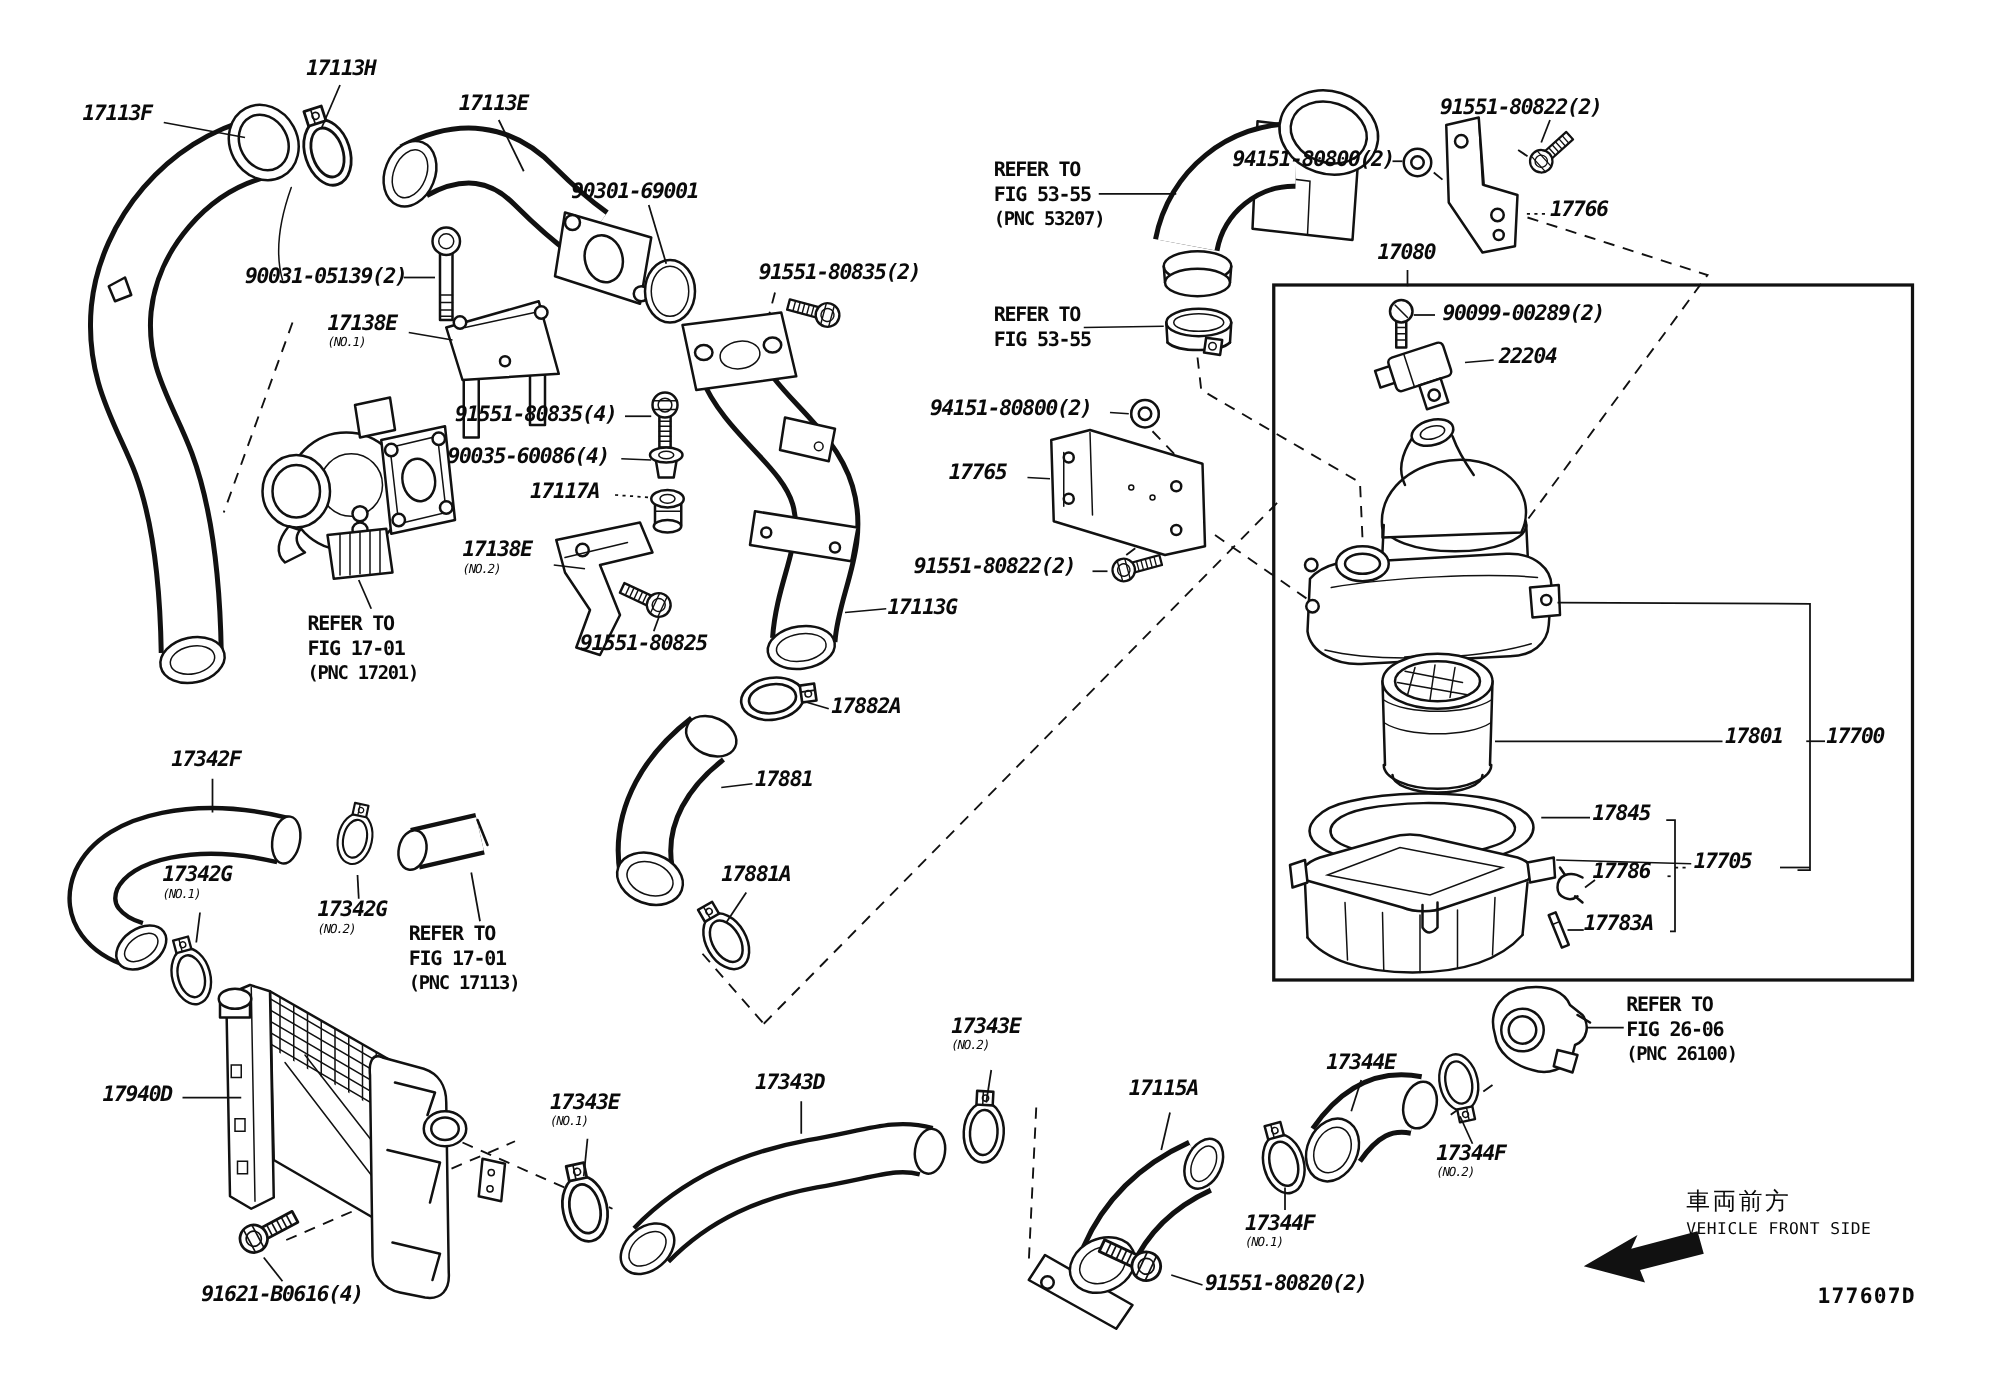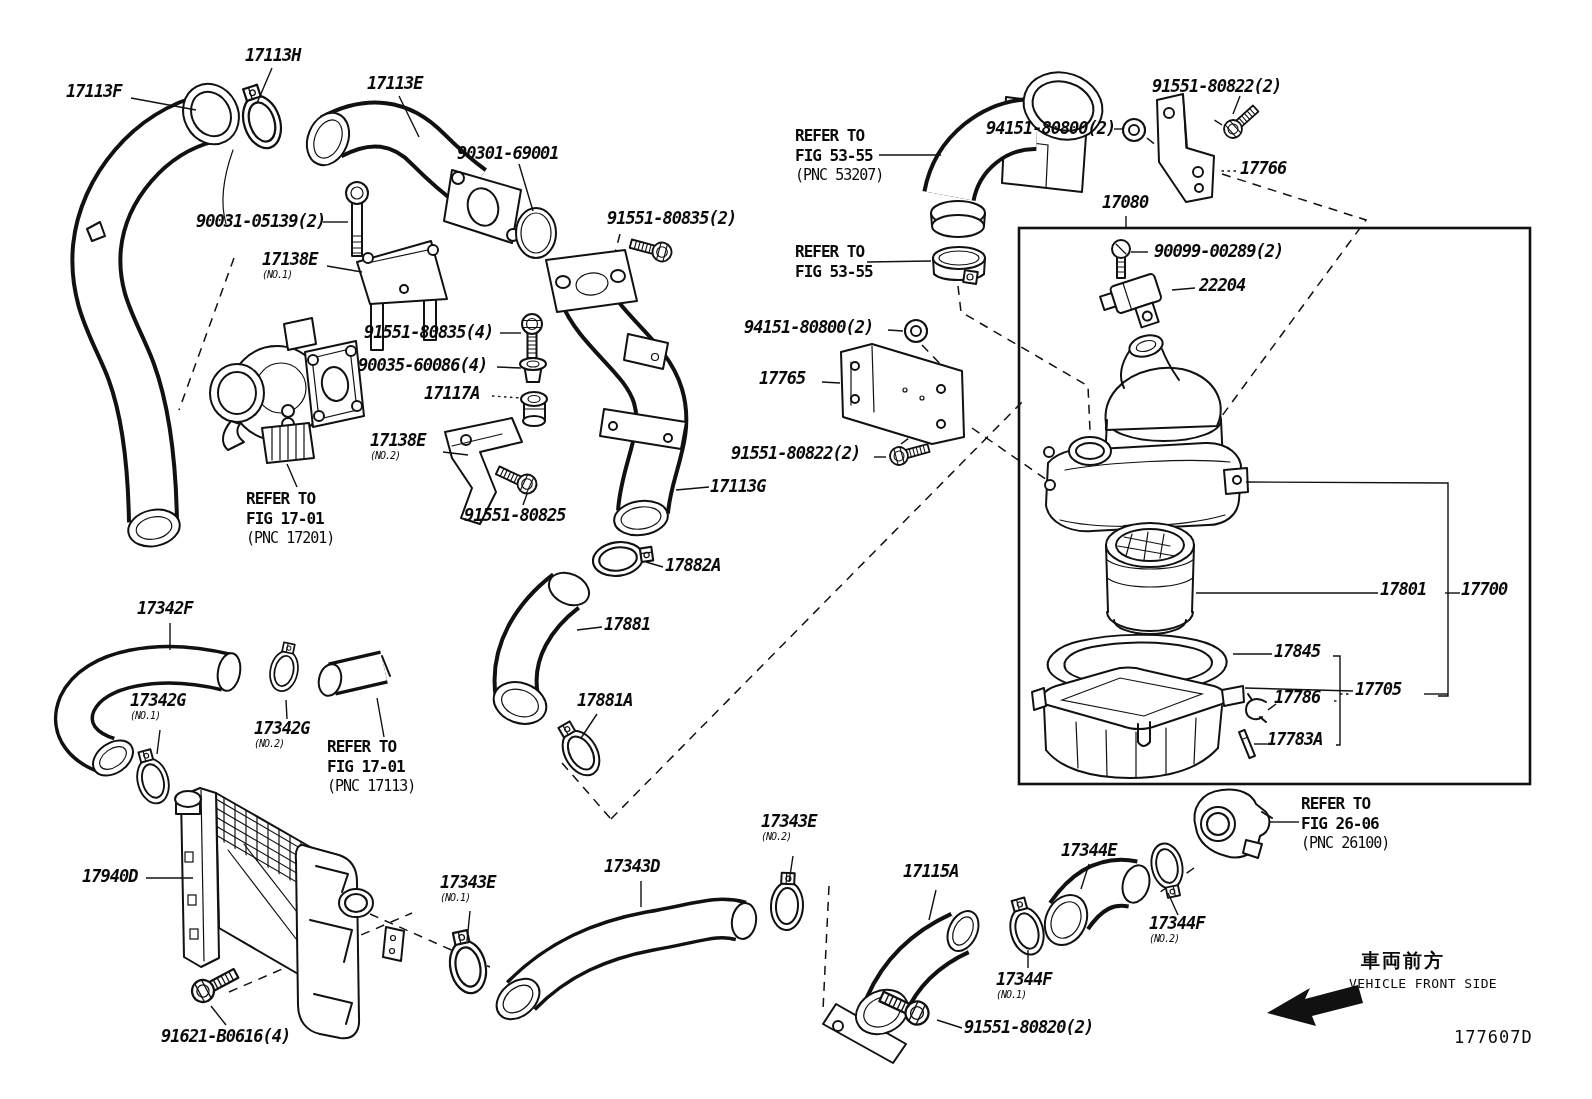--- a/index.html
+++ b/index.html
@@ -3,24 +3,24 @@
 <meta charset="utf-8">
 <style>
   html,body{margin:0;padding:0;background:#fff;}
   .stage{position:relative;width:1592px;height:1099px;background:#fff;overflow:hidden;
          font-family:"DejaVu Sans Mono","Liberation Mono",monospace;color:#0a0a0a;}
   .stage svg{position:absolute;left:0;top:0;}
   .lbl{position:absolute;font-weight:700;font-size:17px;letter-spacing:-1px;line-height:1.12;white-space:pre;font-style:italic;}
   .lbl .n{display:block;font-weight:400;font-size:10px;letter-spacing:-1px;}
   .note{position:absolute;font-weight:700;font-size:16px;letter-spacing:-1px;line-height:1.25;}
   .note .t{white-space:pre-line;display:block;}
-  .note .n{display:block;font-weight:400;font-size:15px;letter-spacing:-1px;}
-  .jp{position:absolute;font-size:19px;font-weight:700;letter-spacing:2px;font-family:"DejaVu Sans",sans-serif;margin-left:12px;}
+  .note .n{display:block;font-weight:700;font-size:15px;letter-spacing:-1px;}
+  .jp{position:absolute;font-size:19px;font-weight:400;letter-spacing:2px;font-family:"DejaVu Sans",sans-serif;}
   .en{position:absolute;font-size:13px;font-weight:400;letter-spacing:.4px;}
-  .code{position:absolute;font-size:17px;font-weight:400;letter-spacing:1px;}
+  .code{position:absolute;font-size:17px;font-weight:700;letter-spacing:1px;}
   
   .s{stroke:#111;stroke-width:2;fill:none;stroke-linecap:round;stroke-linejoin:round;}
   .w{stroke:#111;stroke-width:2;fill:#fff;stroke-linejoin:round;}
   .t1{stroke:#111;stroke-width:1.2;fill:none;stroke-linecap:round;}
   .ld{stroke:#111;stroke-width:1.4;fill:none;}
   .dsh{stroke:#111;stroke-width:1.5;fill:none;stroke-dasharray:9 7;}
   .dot{stroke:#111;stroke-width:1.4;fill:none;stroke-dasharray:2.5 3.5;}
   .tubO{stroke:#111;fill:none;}
   .tubI{stroke:#fff;fill:none;}
 </style>

